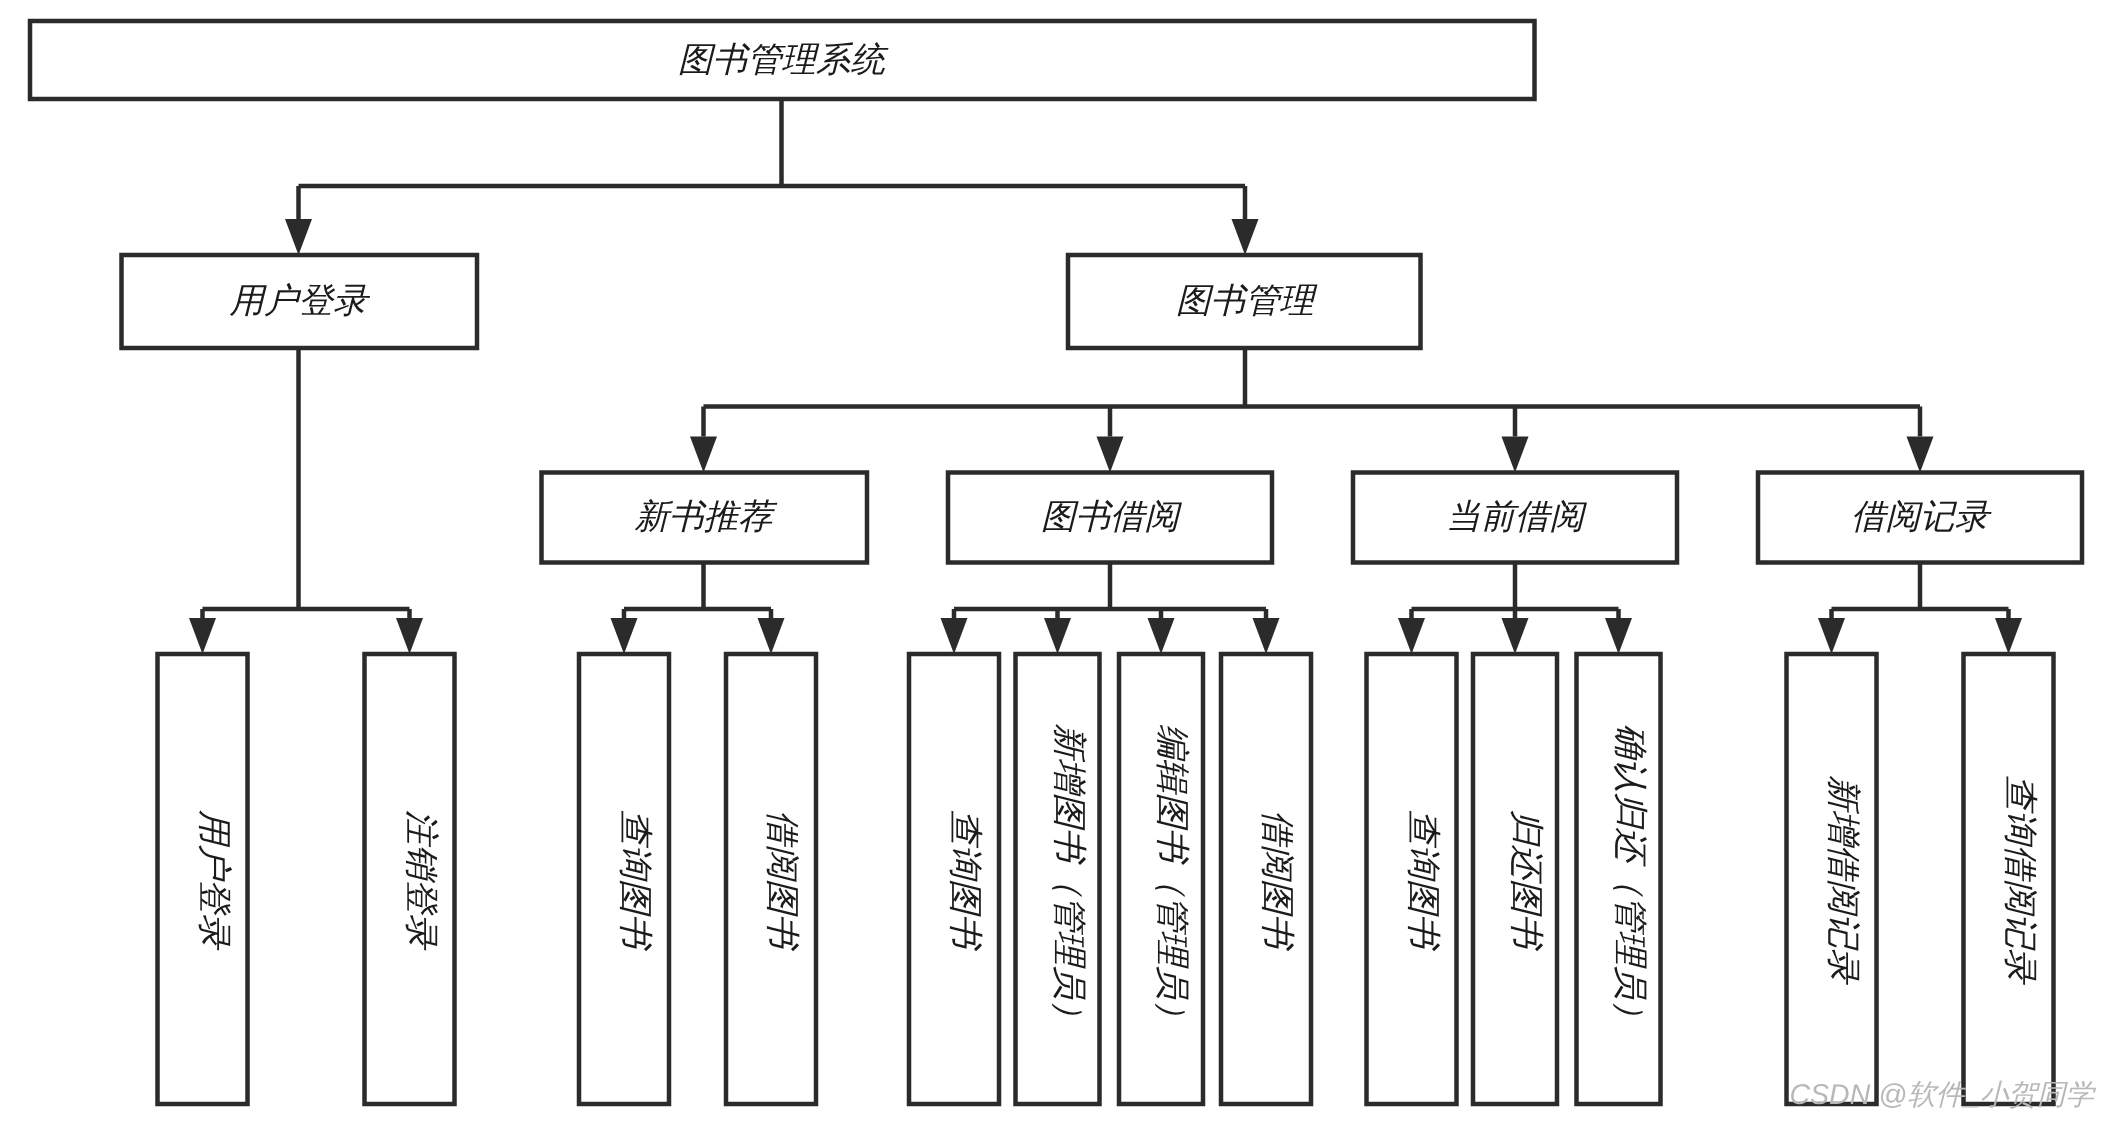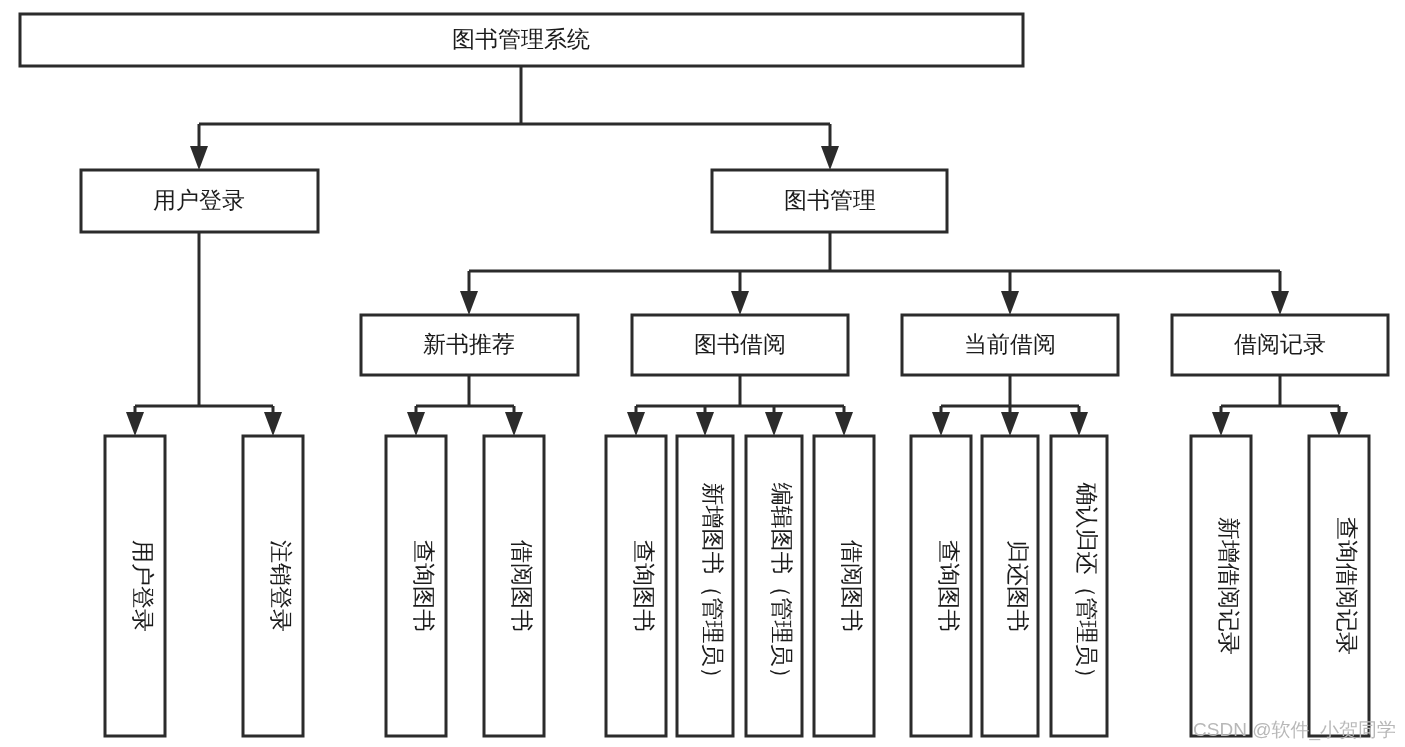--- a/index.html
+++ b/index.html
@@ -11,20 +11,21 @@
     width: 1405px;
     height: 747px;
     font-family: "Liberation Sans", "DejaVu Sans", sans-serif;
     overflow: hidden;
     position: relative;
   }
   #diagram-root {
     position: relative;
     width: 1256px;
     height: 747px;
+    font-style: italic;
   }
   svg#flowchart {
     position: absolute;
     top: 0;
     left: 0;
     width: 1405px;
     height: 747px;
     display: block;
   }
   .node-rect {

